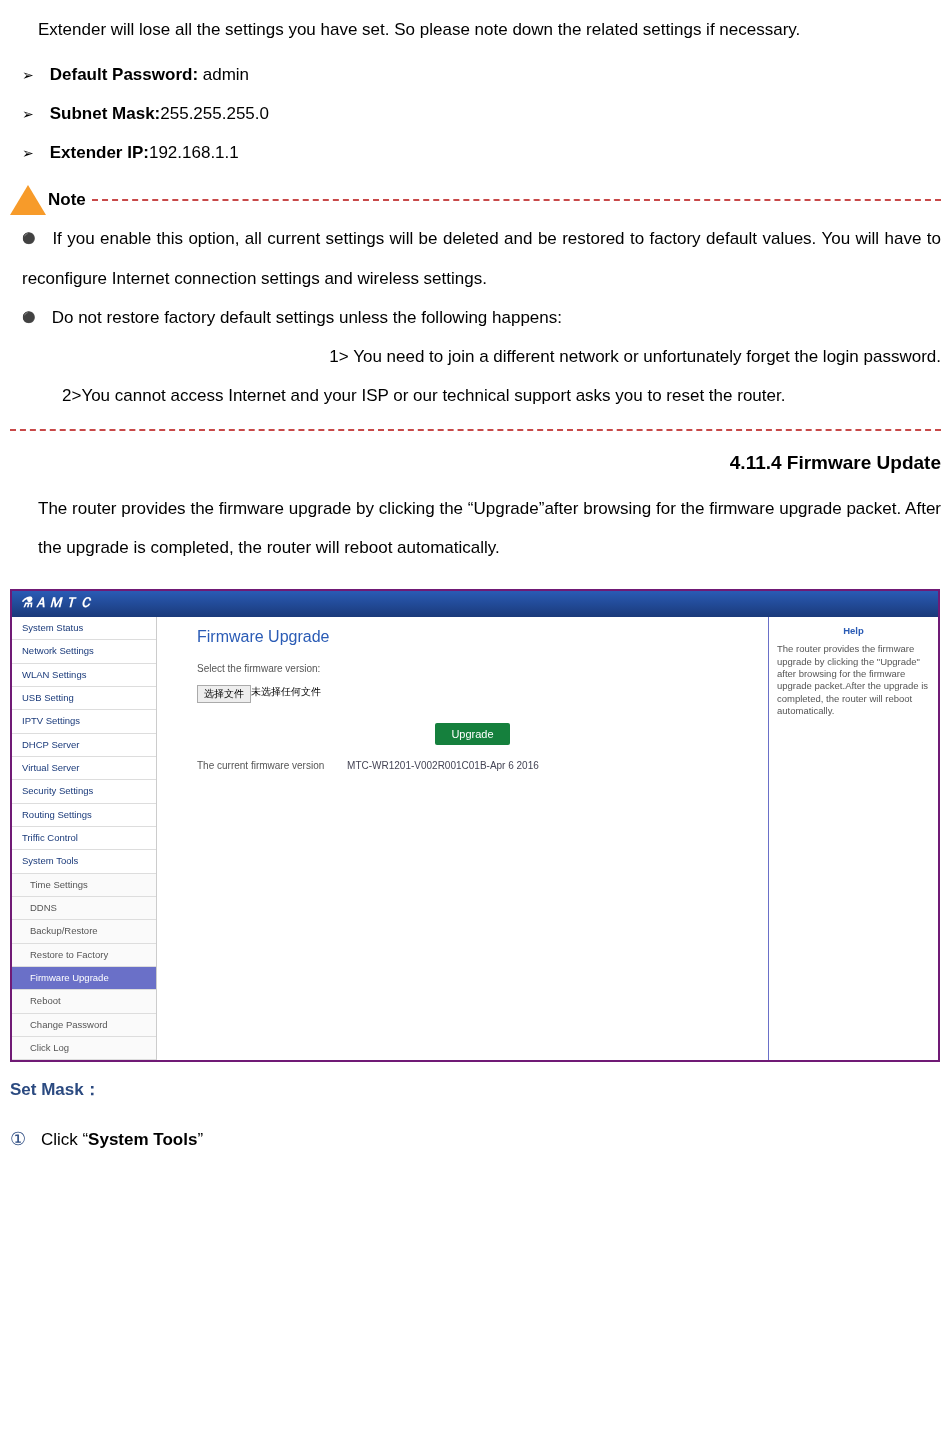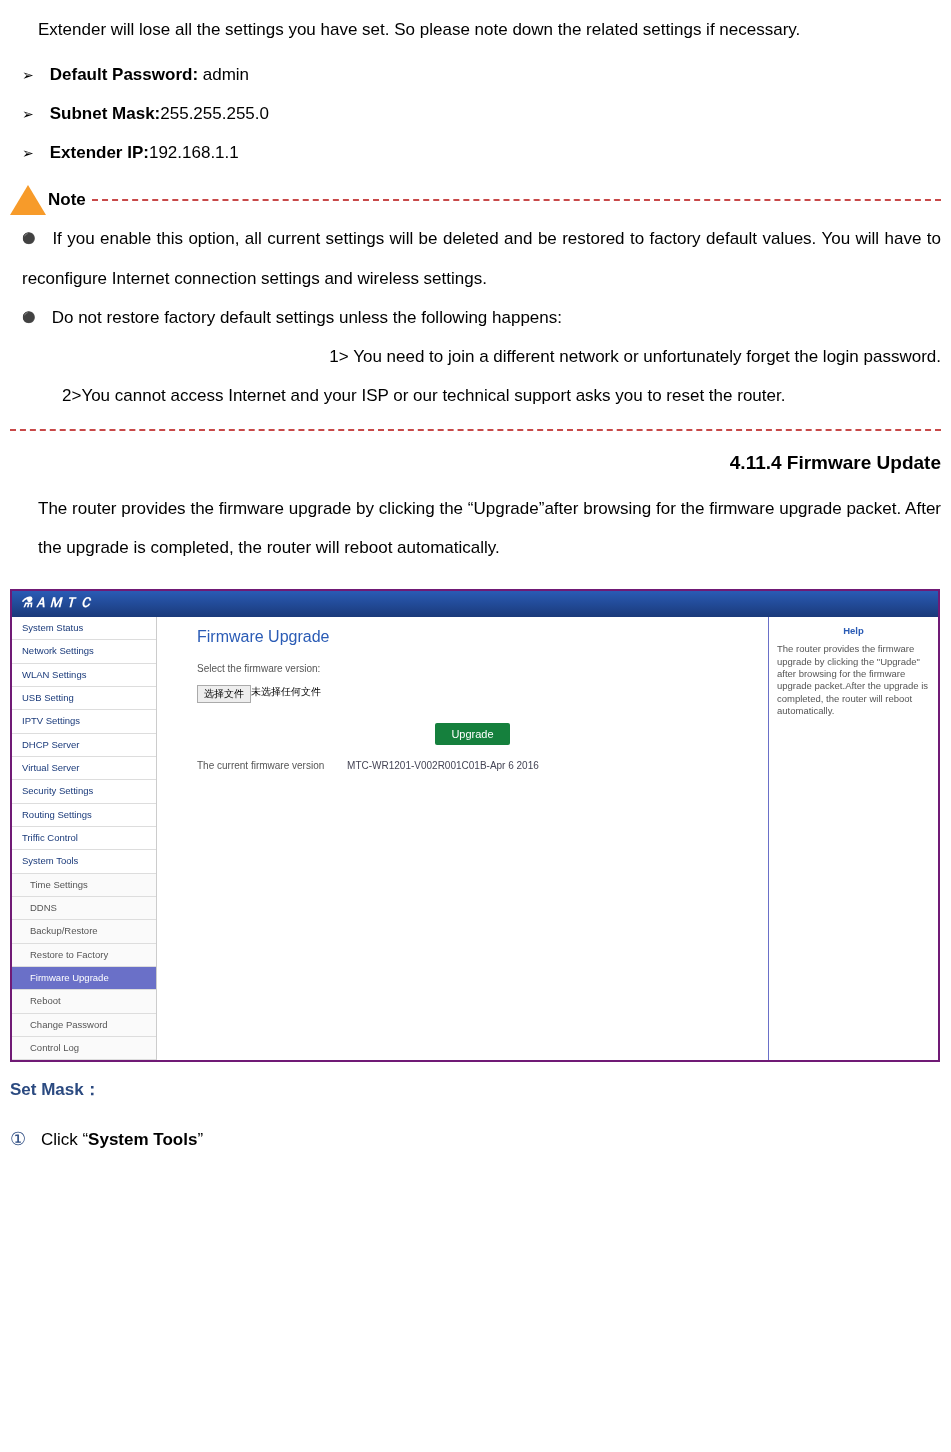--- a/index.html
+++ b/index.html
@@ -134,21 +134,21 @@
           <div class="nav-item">Routing Settings</div>
           <div class="nav-item">Triffic Control</div>
           <div class="nav-item">System Tools</div>
           <div class="nav-item sub">Time Settings</div>
           <div class="nav-item sub">DDNS</div>
           <div class="nav-item sub">Backup/Restore</div>
           <div class="nav-item sub">Restore to Factory</div>
           <div class="nav-item sub active">Firmware Upgrade</div>
           <div class="nav-item sub">Reboot</div>
           <div class="nav-item sub">Change Password</div>
-          <div class="nav-item sub">Control Log</div>
+          <div class="nav-item sub">Click Log</div>
         </div>
       <div class="main-area">
         <div class="content">
           <h2>Firmware Upgrade</h2>
           <div class="lbl">Select the firmware version:</div>
           <div class="fileinput">
             <button class="btn-choose">选择文件</button>
             <span>未选择任何文件</span>
           </div>
           <button class="btn-upgrade">Upgrade</button>

